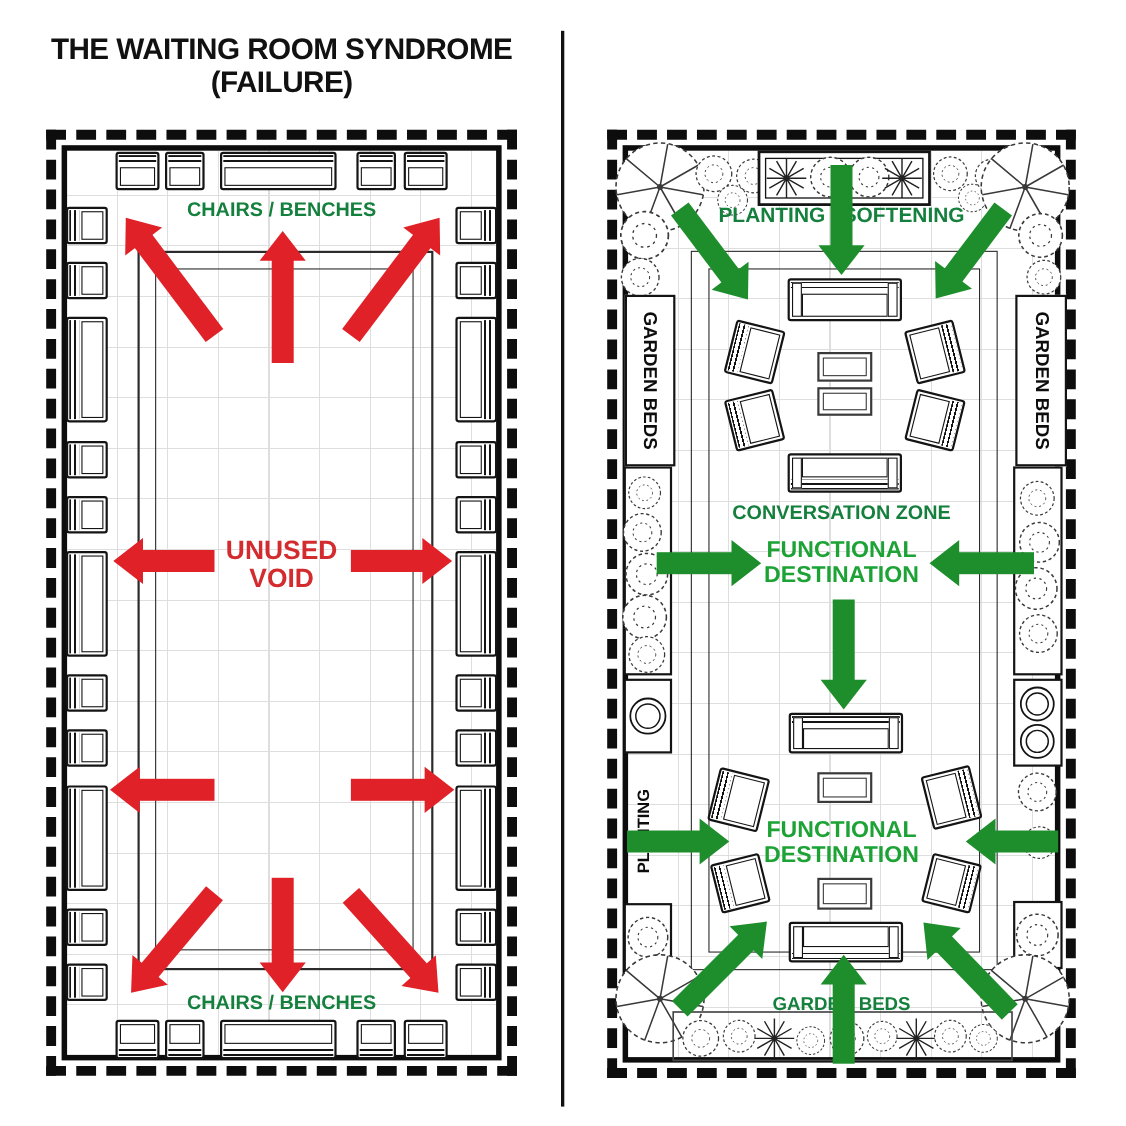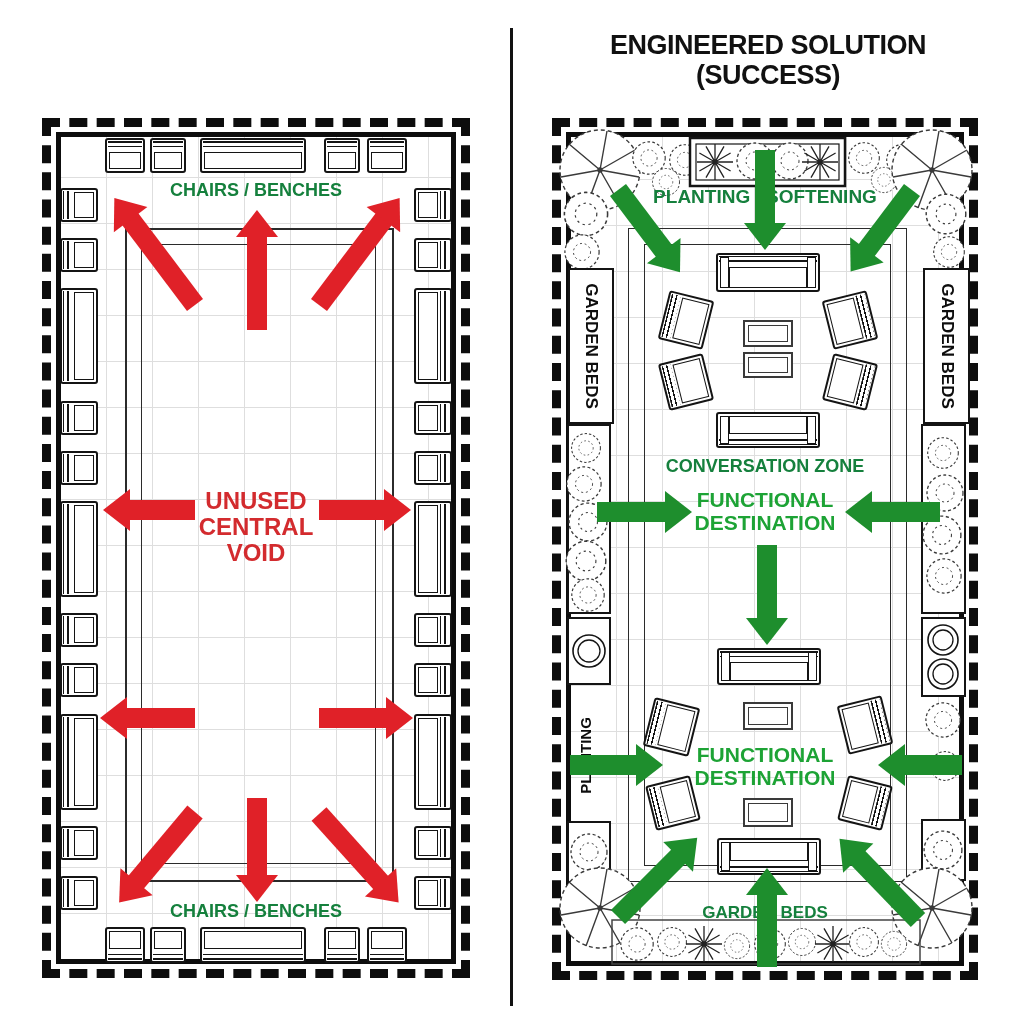--- a/index.html
+++ b/index.html
@@ -56,20 +56,24 @@
   .vtxt{position:absolute;display:flex;align-items:center;justify-content:center;}
   .vtxt>span{transform:rotate(-90deg);font-size:15px;}
   .garden{position:absolute;left:0;top:0;}
 </style>
 </head>
 <body>
 
 <div class="stage">
   <div class="divider"></div>
 
+  <div class="panel-title lt">
+    <div>THE WAITING ROOM SYNDROME</div>
+    <div>(FAILURE)</div>
+  </div>
 
   <div class="plan lp">
     <div class="fence"></div>
     <div class="wall"></div>
     <div class="vrect" style="left:83px;top:110px;width:265px;height:650px;"></div>
     <div class="vrect" style="left:99px;top:126px;width:233px;height:618px;border-width:1.5px;"></div>
 
     <div class="p bt" style="left:63px;top:20px;width:40px;height:35px;">
         <i class="back"></i>
         <i class="seat"></i>
@@ -203,21 +207,20 @@
       <div class="p br" style="height:34px">
           <i class="back"></i>
           <i class="seat"></i>
         </div>
     </div>
 
     <div class="lbl black" style="top:62px;font-size:18px;">CHAIRS / BENCHES</div>
     <div class="lbl black" style="top:783px;font-size:18px;">CHAIRS / BENCHES</div>
     <div class="lbl redtx" style="top:370px;">
       <div>UNUSED</div>
-      <div>CENTRAL</div>
       <div>VOID</div>
     </div>
 
     <div class="arrow red" style="left:153px;top:187px;width:134px;transform:rotate(-127deg);">
         <i class="shaft"></i>
         <i class="head"></i>
       </div>
     <div class="arrow red" style="left:215px;top:212px;width:120px;transform:rotate(-90deg);">
         <i class="shaft"></i>
         <i class="head"></i>
@@ -249,24 +252,20 @@
     <div class="arrow red" style="left:215px;top:680px;width:104px;transform:rotate(90deg);">
         <i class="shaft"></i>
         <i class="head"></i>
       </div>
     <div class="arrow red" style="left:277px;top:696px;width:119px;transform:rotate(48deg);">
         <i class="shaft"></i>
         <i class="head"></i>
       </div>
   </div>
 
-  <div class="panel-title rt">
-    <div>ENGINEERED SOLUTION</div>
-    <div>(SUCCESS)</div>
-  </div>
 
   <div class="plan rp">
     <div class="fence"></div>
     <div class="wall"></div>
     <div class="vrect" style="left:76px;top:110px;width:277px;height:652px;border-width:1.5px;"></div>
     <div class="vrect" style="left:92px;top:126px;width:245px;height:620px;border-width:1.5px;"></div>
 
     <svg class="garden" width="426" height="862" viewBox="0 0 426 862">
       <defs>
         <g id="tree" stroke="#3a3a3a" stroke-width="1.4" fill="#fff">

